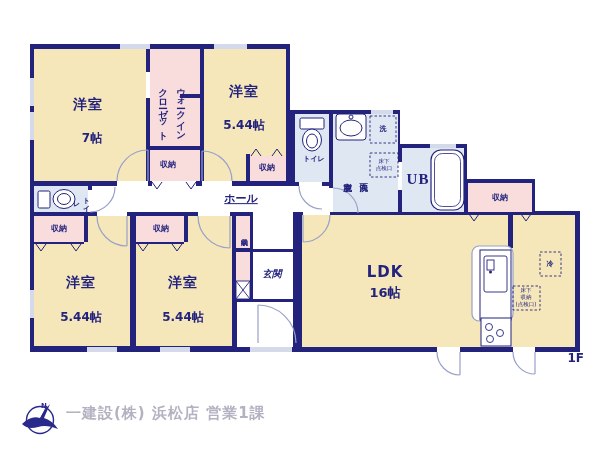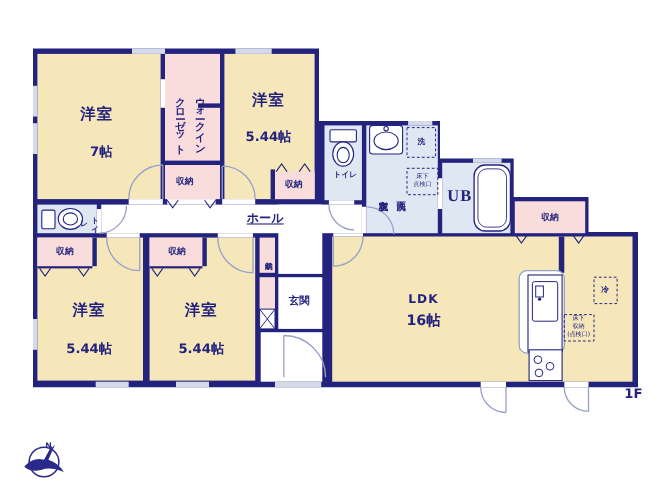--- a/index.html
+++ b/index.html
@@ -191,39 +191,39 @@
 
   <div class="lbl room-name" style="left:244px;top:92px;">洋室</div>
   <div class="lbl room-size" style="left:244px;top:113px;">5.44帖</div>
 
   <div class="lbl room-name" style="left:81px;top:283px;">洋室</div>
   <div class="lbl room-size" style="left:81px;top:305px;">5.44帖</div>
 
   <div class="lbl room-name" style="left:183px;top:283px;">洋室</div>
   <div class="lbl room-size" style="left:183px;top:305px;">5.44帖</div>
 
-  <div class="lbl" style="left:385px;top:272px;font-size:11px;font-weight:600;letter-spacing:1px;">LDK</div>
+  <div class="lbl" style="left:385px;top:272px;font-size:15px;font-weight:600;letter-spacing:1px;">LDK</div>
   <div class="lbl" style="left:385px;top:293px;font-size:13px;font-weight:600;text-align:right;">16帖</div>
 
   <div class="vlbl" style="left:154px;top:58px;height:100px;font-size:9.5px;font-weight:600;">
     <div>ウォークイン</div>
     <div>クローゼット</div>
   </div>
 
   <div class="vlbl" style="left:340px;top:143px;height:66px;font-size:8.5px;font-weight:600;">
     <div>洗面</div>
     <div>脱衣室</div>
   </div>
 
   <div class="vlbl tiny-lbl" style="left:71px;top:188px;height:23px;">トイレ</div>
   <div class="lbl tiny-lbl" style="left:314px;top:159px;">トイレ</div>
 
   <div class="lbl" style="left:418px;top:179px;font-size:15px;font-weight:600;letter-spacing:1px;font-family:Liberation Serif, serif;">UB</div>
   <div class="lbl" style="left:241px;top:199px;font-size:11px;font-weight:600;text-decoration:underline;">ホール</div>
-  <div class="lbl" style="left:272px;top:274px;font-size:9.5px;font-weight:600;">玄関</div>
+  <div class="lbl" style="left:272px;top:274px;font-size:9.5px;font-weight:600;font-style:italic;">玄関</div>
 
   <div class="lbl small-lbl" style="left:168px;top:165px;">収納</div>
   <div class="lbl small-lbl" style="left:267px;top:168px;">収納</div>
   <div class="lbl small-lbl" style="left:500px;top:198px;">収納</div>
   <div class="lbl small-lbl" style="left:59px;top:229px;">収納</div>
   <div class="lbl small-lbl" style="left:161px;top:229px;">収納</div>
   <div class="vlbl tiny-lbl" style="left:239px;top:221px;height:24px;">収納</div>
 
   <div class="lbl tiny-lbl" style="left:383px;top:129px;">洗</div>
   <div class="lbl tiny-lbl" style="left:550px;top:264px;">冷</div>
@@ -233,15 +233,16 @@
     <div>点検口</div>
   </div>
 
   <div class="lbl micro-lbl" style="left:526px;top:298px;">
     <div>床下</div>
     <div>収納</div>
     <div>(点検口)</div>
   </div>
 
   <div id="floor-label">1F</div>
+  <div id="footer-text">一建設(株) 浜松店 営業1課</div>
   <div class="lbl" style="left:44px;top:406px;font-size:7px;font-weight:700;color:#2a2a8c;">N</div>
 
 </div>
 
 </body></html>

